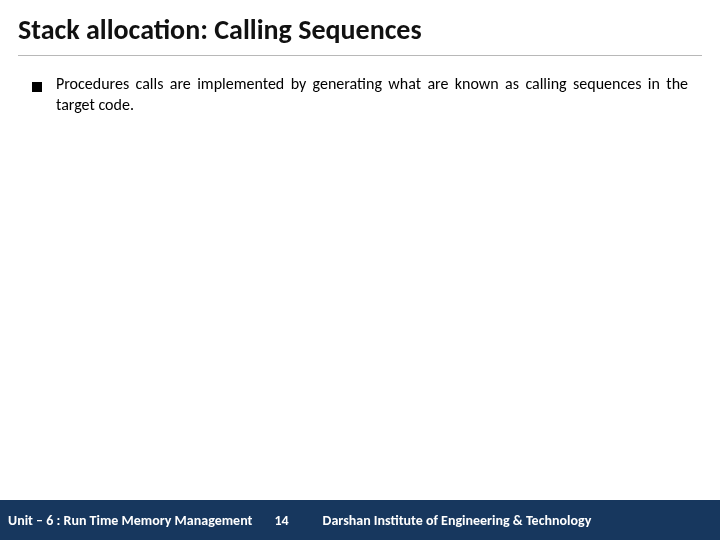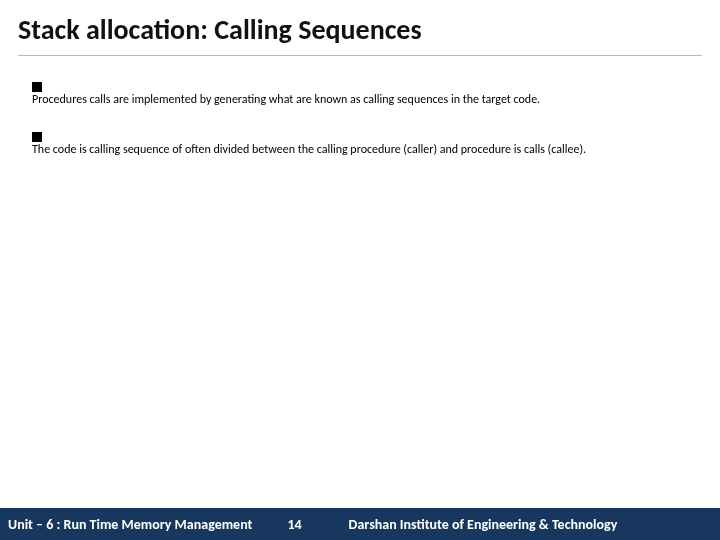--- a/index.html
+++ b/index.html
@@ -2,46 +2,42 @@
 <html><head>
 <meta charset="utf-8">
 <style>
   * { margin: 0; padding: 0; box-sizing: border-box; }
   html, body { width: 720px; height: 540px; font-family: Calibri, "Segoe UI", Arial, sans-serif; background: #fff; color: #000; }
   .slide { width: 720px; height: 540px; position: relative; display: flex; flex-direction: column; }
   .title-block { padding: 12px 18px 8px 18px; }
   .title { font-size: 28px; font-weight: 700; color: #111; }
   .title-rule { border: none; border-top: 1px solid #b8b8b8; margin: 8px 0 0 0; }
   .body { padding: 10px 32px 0 32px; flex: 1; }
-  .bullet { display: flex; align-items: flex-start; margin-bottom: 16px; font-size: 12px; line-height: 1.3; text-align: justify; flex-direction: column; }
+  .bullet { display: flex; align-items: flex-start; margin-bottom: 16px; font-size: 16px; line-height: 1.3; text-align: justify; }
   .bullet .marker { width: 10px; height: 10px; background: #000; margin-top: 8px; margin-right: 14px; flex: 0 0 10px; }
   .bullet .text { flex: 1; }
-  .footer { position: absolute; left: 0; right: 0; bottom: 0; height: 32px; background: #17375e; color: #fff; display: flex; align-items: center; font-size: 14px; font-weight: 700; padding: 0 8px; }
+  .footer { position: absolute; left: 0; right: 0; bottom: 0; height: 40px; background: #17375e; color: #fff; display: flex; align-items: center; font-size: 14px; font-weight: 700; padding: 0 8px; }
   .footer .left { flex: 0 0 auto; }
-  .footer .page { flex: 0 0 auto; margin: 0 35px; }
+  .footer .page { flex: 0 0 auto; margin: 0 22px; }
   .footer .right { flex: 1; text-align: left; padding-left: 12px; }
 </style>
 </head>
 <body>
 
 <div class="slide">
   <div class="title-block">
     <h1 class="title">Stack allocation: Calling Sequences</h1>
     <hr class="title-rule">
   </div>
 
   <div class="body">
     <div class="bullet">
       <div class="marker"></div>
       <div class="text">Procedures calls are implemented by generating what are known as calling sequences in the target code.</div>
     </div>
-    <div class="bullet">
-      <div class="marker"></div>
-      <div class="text">The code is calling sequence of often divided between the calling procedure (caller) and procedure is calls (callee).</div>
-    </div>
   </div>
 
   <div class="footer">
     <div class="left">Unit – 6 : Run Time Memory Management</div>
     <div class="page">14</div>
     <div class="right">Darshan Institute of Engineering &amp; Technology</div>
   </div>
 </div>
 
 </body></html>

